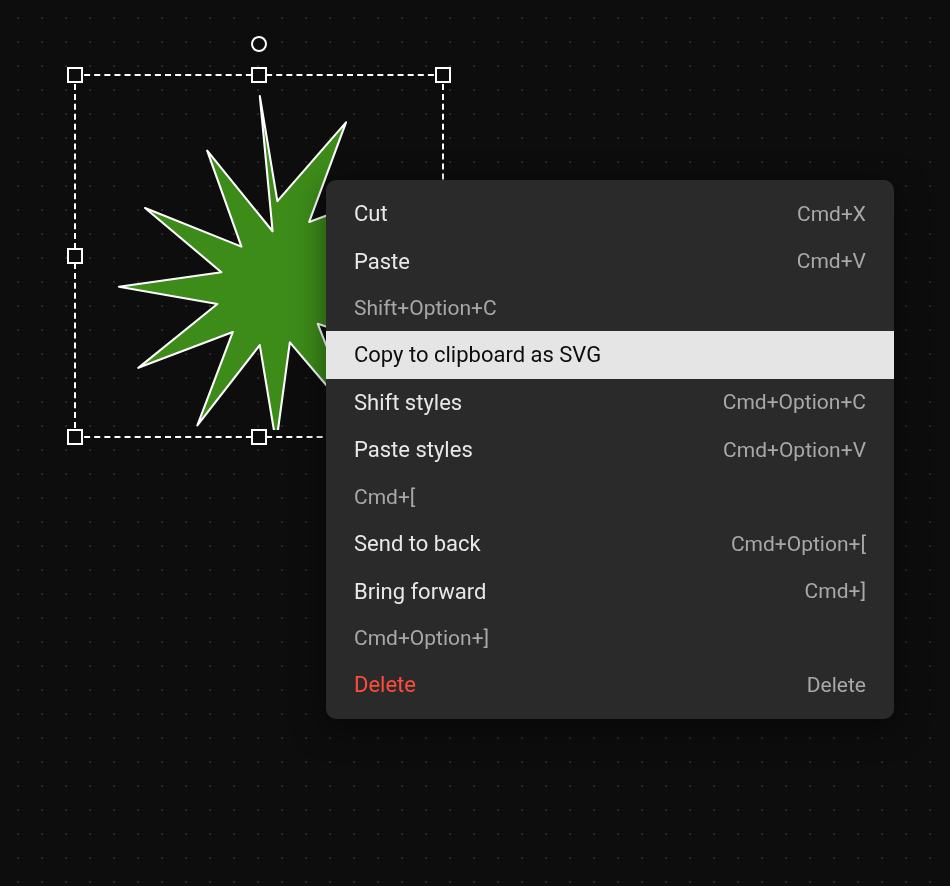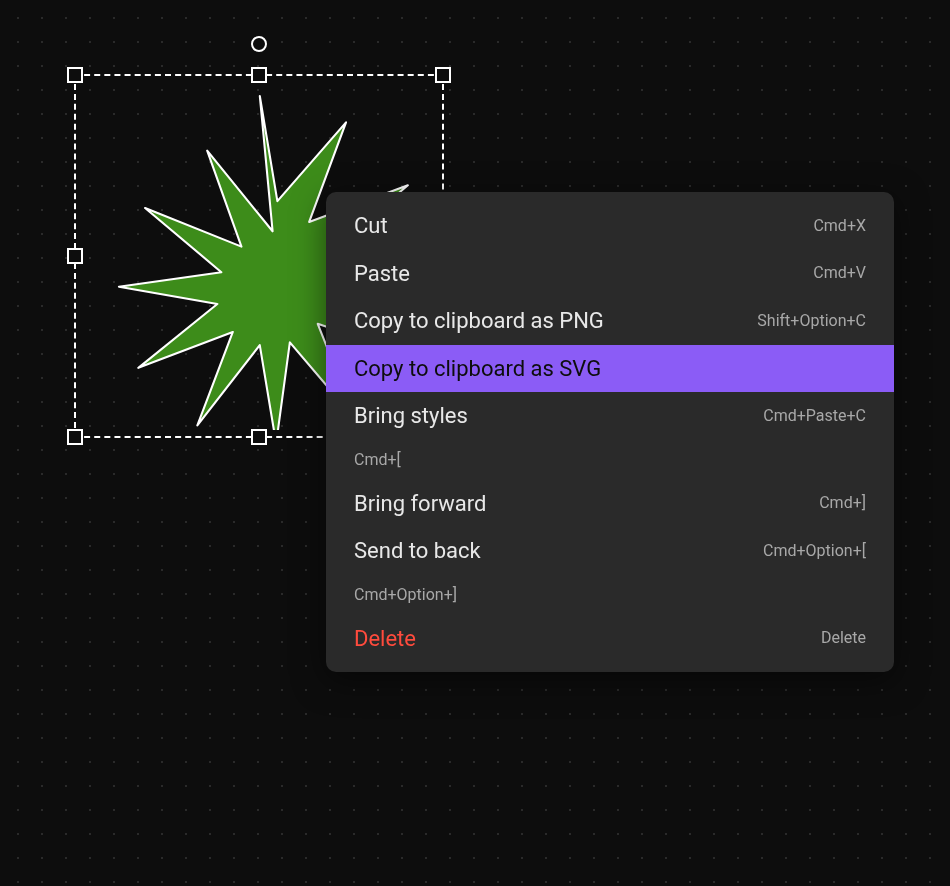--- a/index.html
+++ b/index.html
@@ -59,45 +59,45 @@
     }
     .star-shape {
       position: absolute;
       inset: 6px;
     }
     .star-shape svg { width: 100%; height: 100%; }
 
     .context-menu {
       position: absolute;
       left: 326px;
-      top: 192px;
+      top: 180px;
       width: 568px;
       background: #2a2a2a;
       border-radius: 10px;
       padding: 10px 0;
       box-shadow: 0 8px 32px rgba(0,0,0,0.5);
     }
     .menu-item {
       display: flex;
       justify-content: space-between;
       align-items: center;
       padding: 10px 28px;
       font-size: 22px;
       color: #e8e8e8;
       cursor: default;
       line-height: 1.25;
     }
     .menu-item.highlighted {
-      background: #8b5cf6;
+      background: #e5e5e5;
       color: #0d0d0d;
     }
     .menu-item.destructive .label { color: #ff4b3d; }
     .shortcut {
       color: #a8a8a8;
-      font-size: 16px;
+      font-size: 21px;
     }
   </style>
 </head>
 <body>
 
 <div class="canvas">
   <div class="selection-box">
     <div class="rotate-handle"></div>
     <div class="star-shape">
       <svg viewBox="0 0 200 200">
@@ -117,40 +117,43 @@
   <div class="context-menu" id="context-menu">
       <div class="menu-item">
         <span class="label">Cut</span>
         <span class="shortcut">Cmd+X</span>
       </div>
       <div class="menu-item">
         <span class="label">Paste</span>
         <span class="shortcut">Cmd+V</span>
       </div>
       <div class="menu-item">
-        <span class="label">Copy to clipboard as PNG</span>
         <span class="shortcut">Shift+Option+C</span>
       </div>
       <div class="menu-item highlighted">
         <span class="label">Copy to clipboard as SVG</span>
       </div>
       <div class="menu-item">
-        <span class="label">Bring styles</span>
-        <span class="shortcut">Cmd+Paste+C</span>
+        <span class="label">Shift styles</span>
+        <span class="shortcut">Cmd+Option+C</span>
+      </div>
+      <div class="menu-item">
+        <span class="label">Paste styles</span>
+        <span class="shortcut">Cmd+Option+V</span>
       </div>
       <div class="menu-item">
         <span class="shortcut">Cmd+[</span>
       </div>
       <div class="menu-item">
+        <span class="label">Send to back</span>
+        <span class="shortcut">Cmd+Option+[</span>
+      </div>
+      <div class="menu-item">
         <span class="label">Bring forward</span>
         <span class="shortcut">Cmd+]</span>
-      </div>
-      <div class="menu-item">
-        <span class="label">Send to back</span>
-        <span class="shortcut">Cmd+Option+[</span>
       </div>
       <div class="menu-item">
         <span class="shortcut">Cmd+Option+]</span>
       </div>
       <div class="menu-item destructive">
         <span class="label">Delete</span>
         <span class="shortcut">Delete</span>
       </div>
     </div>
 </div>

